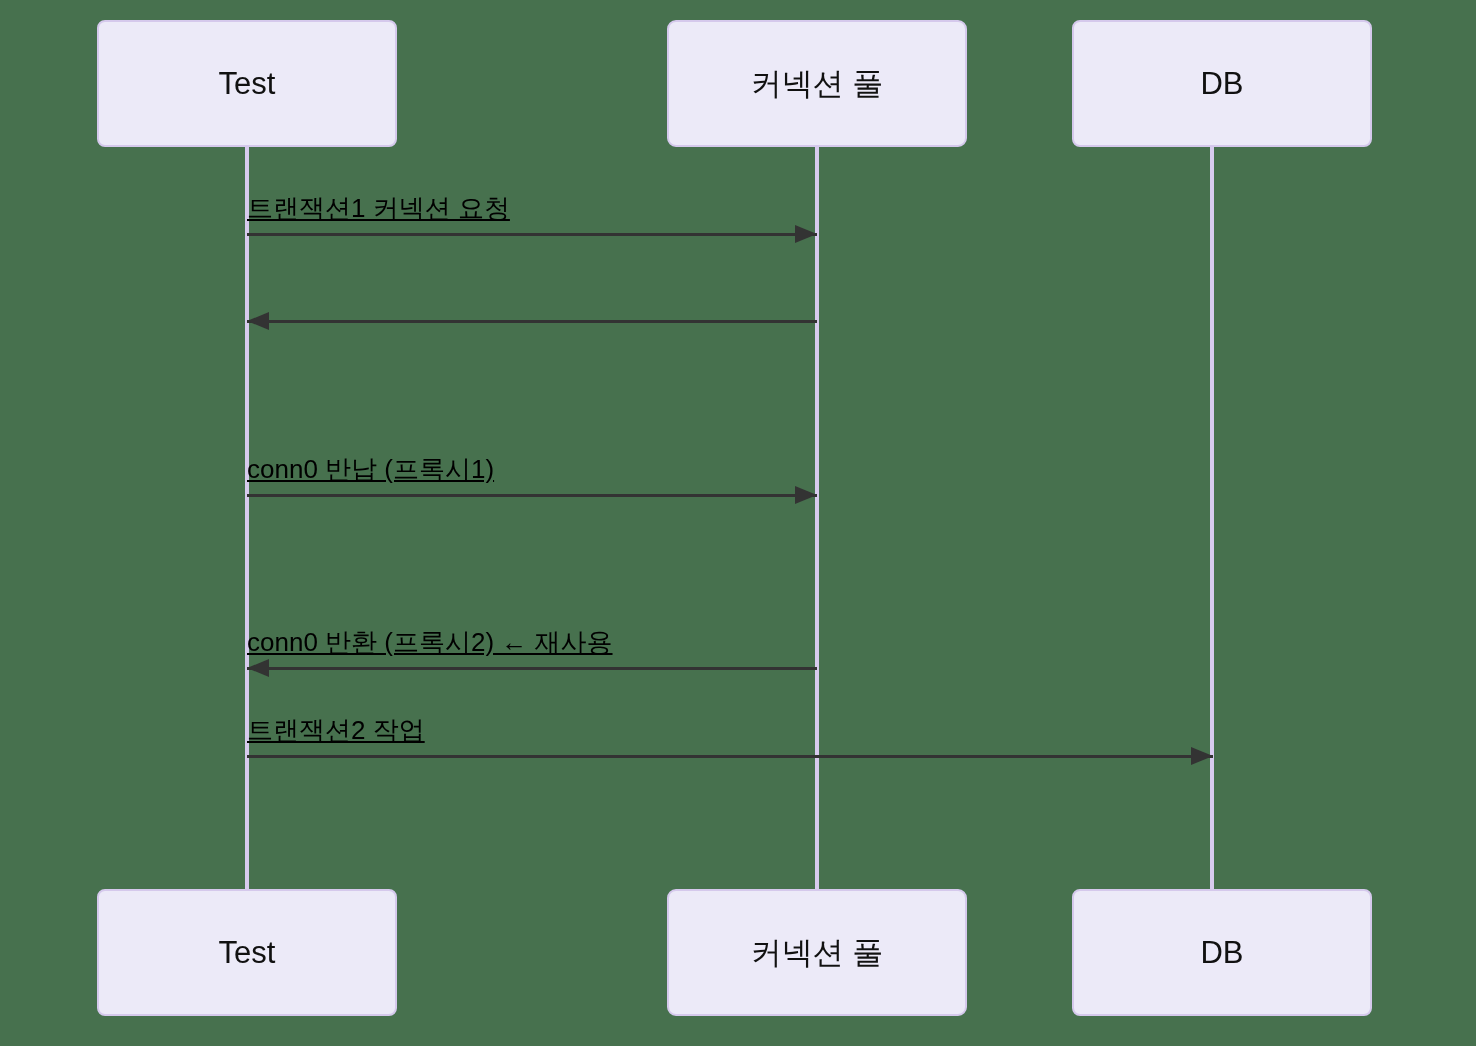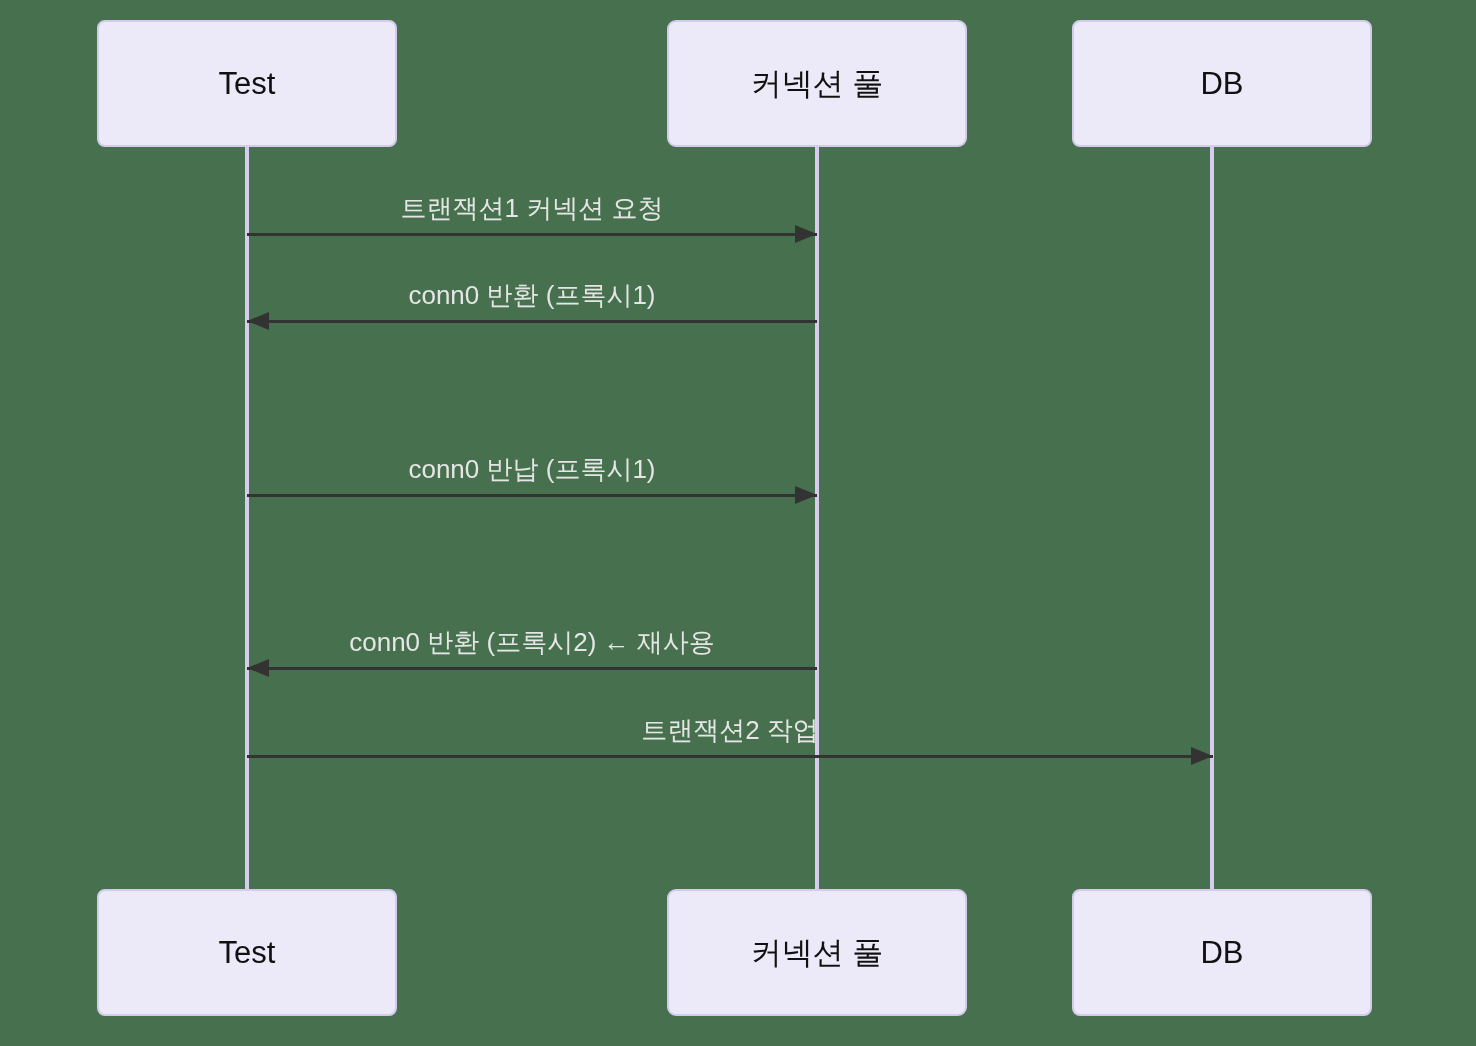--- a/index.html
+++ b/index.html
@@ -51,24 +51,25 @@
   .msg {
     position: absolute;
     height: 44px;
   }
   .msg-label {
     position: absolute;
     left: 0; right: 0;
     top: 0;
     height: 32px;
     line-height: 32px;
-    text-align: center;
+    text-align: left;
     font-size: 26px;
-    color: #e5e5e5;
+    color: #000000;
     white-space: nowrap;
+    text-decoration: underline;
   }
   .msg-line {
     position: absolute;
     left: 0; right: 0;
     bottom: 0;
     height: 3px;
     background: #333333;
   }
   .arrowhead {
     position: absolute;
@@ -111,21 +112,20 @@
   </div>
 
   <div class="msg m1 right">
     <div class="msg-label">트랜잭션1 커넥션 요청</div>
     <div class="msg-line">
       <span class="arrowhead"></span>
     </div>
   </div>
 
   <div class="msg m2 left">
-    <div class="msg-label">conn0 반환 (프록시1)</div>
     <div class="msg-line">
       <span class="arrowhead"></span>
     </div>
   </div>
 
 
   <div class="msg m4 right">
     <div class="msg-label">conn0 반납 (프록시1)</div>
     <div class="msg-line">
       <span class="arrowhead"></span>

